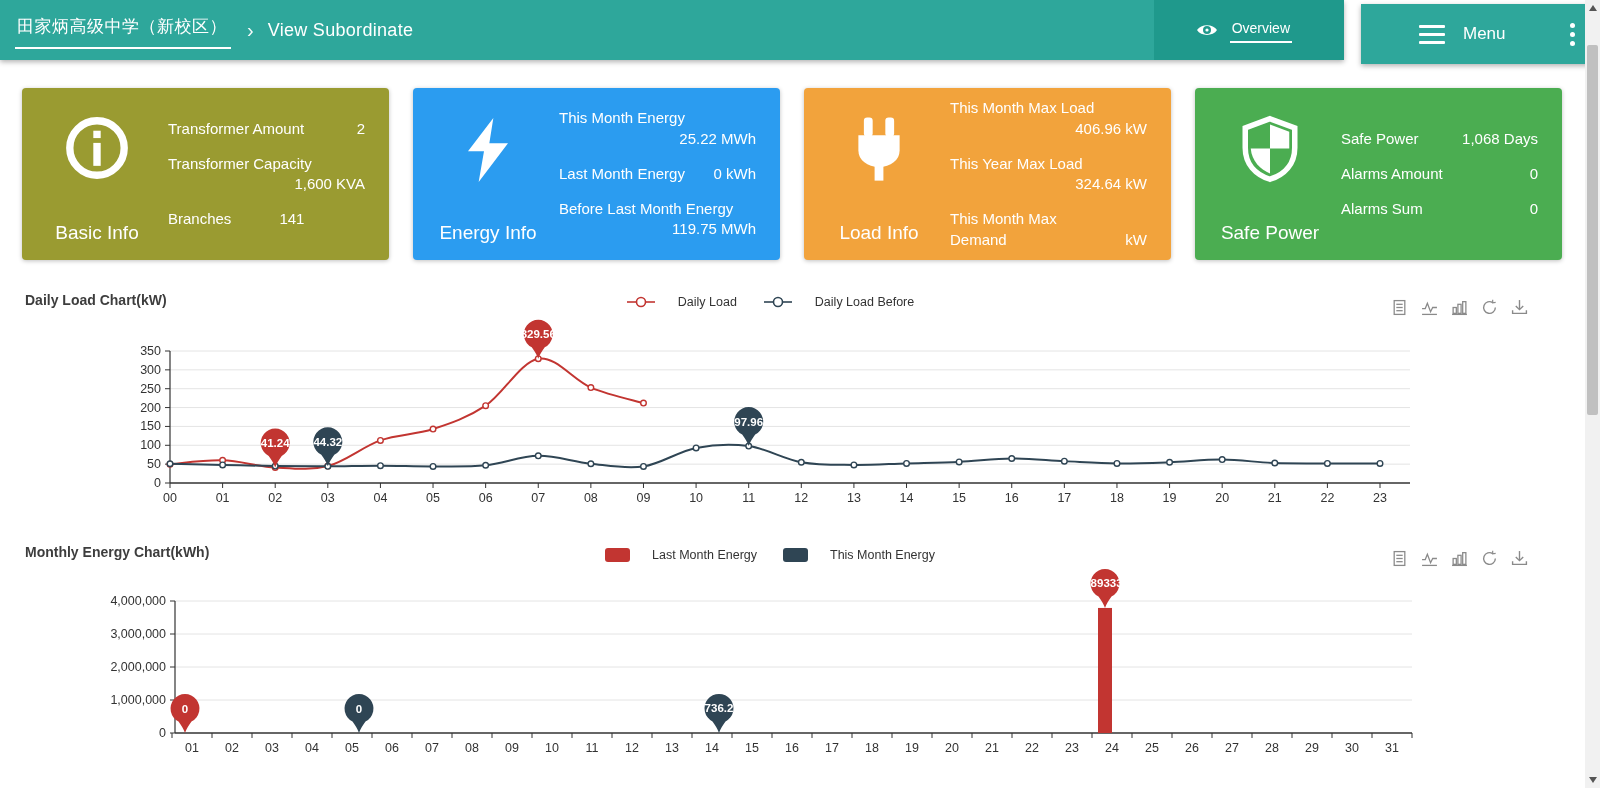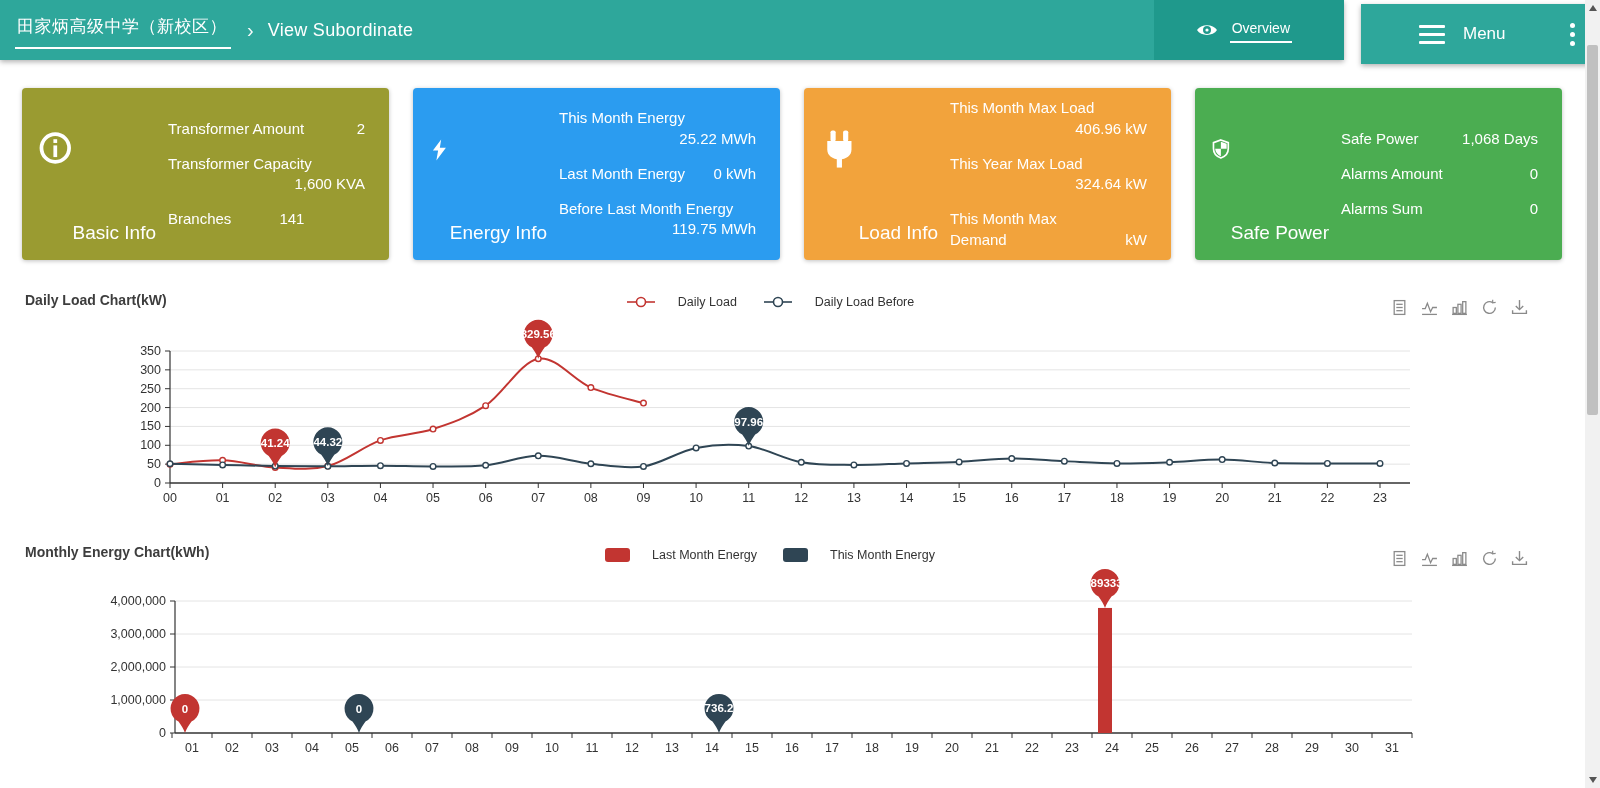--- a/index.html
+++ b/index.html
@@ -27,21 +27,21 @@
   .kebab { margin-left:auto; display:flex; flex-direction:column; gap:4px; }
   .kebab span { width:5px; height:5px; border-radius:50%; background:#fff; }
   .hamb { display:flex; flex-direction:column; gap:5px; }
   .hamb span { width:26px; height:3px; background:#fff; border-radius:1px; }
 
   
   .cards { position:absolute; left:22px; top:88px; width:1540px; height:172px;
     display:flex; gap:24px; }
   .card { flex:1; border-radius:4px; color:#fff; display:flex;
     box-shadow:0 1px 4px rgba(0,0,0,.25); padding:12px 24px 12px 16px; }
-  .card-left { width:118px; display:flex; flex-direction:row; flex-shrink:0; }
+  .card-left { width:118px; display:flex; flex-direction:column; align-items:center; flex-shrink:0; }
   .card-icon { margin-top:14px; }
   .card-title { margin-top:auto; margin-bottom:4px; font-size:19px; white-space:nowrap; }
   .card-rows { flex:1; display:flex; flex-direction:column; justify-content:center;
     gap:15px; padding-left:12px; font-size:15px; }
   .crow { display:flex; flex-wrap:wrap; align-items:flex-end; line-height:1.35; }
   .crow .lbl { margin-right:10px; }
   .crow .val { margin-left:auto; text-align:right; white-space:nowrap; }
   .crow.wrap .val { flex-basis:40%; }
   .crow.mid .val { margin-left:38px; margin-right:auto; }
   .crow.labelnarrow .lbl { width:118px; }

